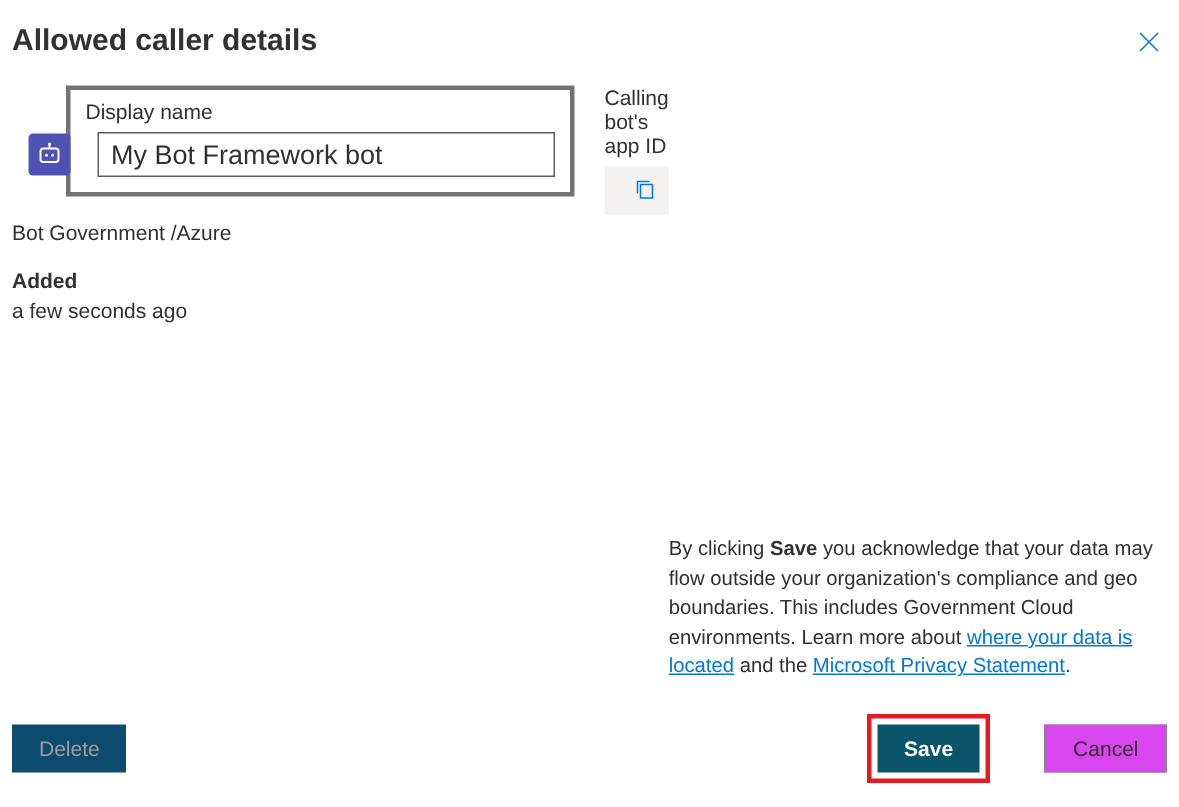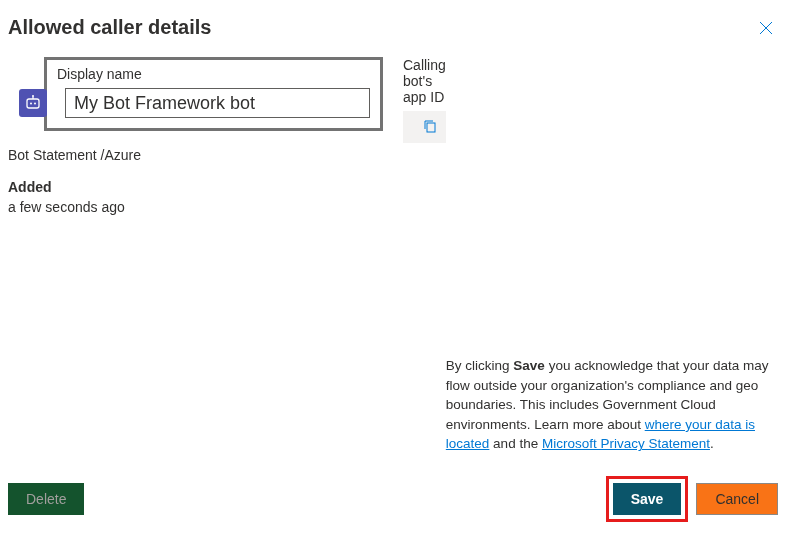--- a/index.html
+++ b/index.html
@@ -153,42 +153,43 @@
     }
     .btn {
       height: 32px;
       padding: 0 18px;
       font-size: 14px;
       font-family: inherit;
       cursor: pointer;
       border: 1px solid transparent;
     }
     .btn-delete {
-      background: #14532d;
+      background: #0c4a6e;
       color: #a19f9d;
       border: none;
     }
     .spacer {
       flex: 1;
     }
     .save-wrap {
       border: 3px solid #e61c1c;
       padding: 4px;
       display: inline-block;
     }
     .btn-save {
       background: #0b556a;
       color: #ffffff;
       border: none;
       font-weight: 600;
     }
     .btn-cancel {
-      background: #f97316;
+      background: #d946ef;
       color: #323130;
       border: 1px solid #8a8886;
+      margin-left: 28px;
     }
     .left-inner {
       padding-left: 36px;
     }
   </style>
 </head>
 <body>
 
 <div class="panel">
 
@@ -217,21 +218,21 @@
                   <circle cx="11" cy="9.5" r="1" fill="#ffffff"></circle>
                   <line x1="9" y1="2.5" x2="9" y2="5" stroke="#ffffff" stroke-width="1.3"></line>
                   <circle cx="9" cy="2" r="1" fill="#ffffff"></circle>
                 </svg>
             </div>
             <input type="text" class="text-input" value="My Bot Framework bot" style="">
           </div>
         </div>
 
         <div class="meta-section" style="margin-left:-36px">
-          <div class="meta-value">Bot Statement /Azure</div>
+          <div class="meta-value">Bot Government /Azure</div>
 
           <div class="meta-label">Added</div>
           <div class="meta-value">a few seconds ago</div>
         </div>
       </div>
     </div>
 
     <div class="right-col">
       <div>
         <label class="field-label">Calling bot's app ID</label>

